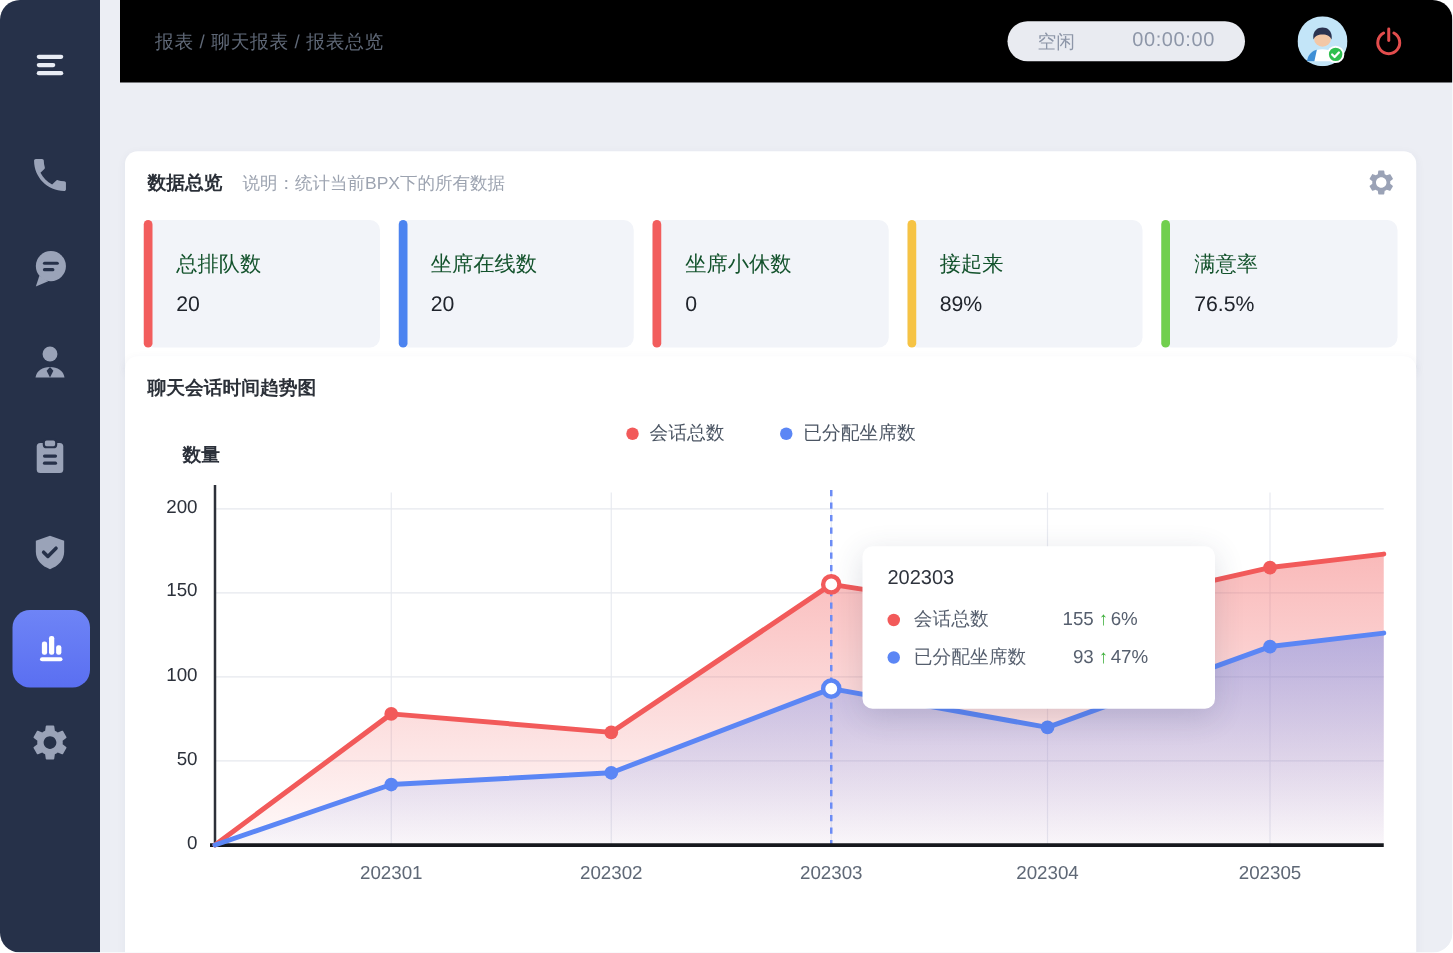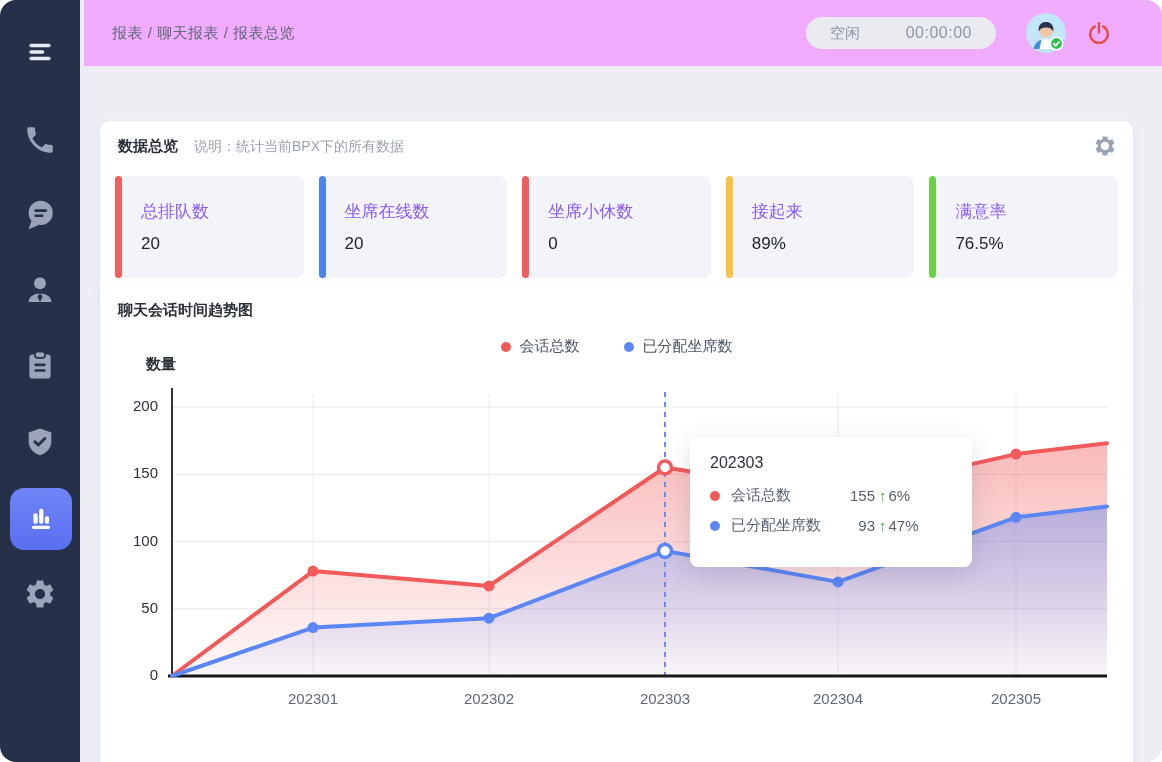--- a/index.html
+++ b/index.html
@@ -8,21 +8,21 @@
 
   
   .sidebar { position:absolute; left:0; top:0; width:80px; height:762px; background:#263149; z-index:5; }
   .side-item { position:absolute; left:0; width:80px; height:44px; display:flex; align-items:center; justify-content:center; color:#9aa3b8; cursor:pointer; }
   .side-item svg { display:block; }
   .side-active { position:absolute; left:10px; top:488px; width:62px; height:62px; border-radius:14px;
                  background:linear-gradient(180deg,#6e84f6,#5a6ff1); display:flex; align-items:center; justify-content:center; }
 
   
   .main { position:absolute; left:80px; top:0; right:0; bottom:0; background:#eceef4; }
-  .header { position:absolute; left:4px; top:0; right:0; height:66px; background:#f0abfc; }
+  .header { position:absolute; left:16px; top:0; right:0; height:66px; background:#000000; }
   .breadcrumb { position:absolute; left:28px; top:0; height:66px; display:flex; align-items:center; font-size:15px; color:#5f6877; letter-spacing:.5px; }
   .status-pill { position:absolute; right:166px; top:17px; width:190px; height:32px; background:#e9ebf1; border-radius:16px;
                  display:flex; align-items:center; justify-content:space-between; padding:16px 24px; }
   .status-label { font-size:15px; color:#8d96a8; }
   .status-timer { font-size:16px; color:#8d96a8; letter-spacing:.5px; }
   .avatar { position:absolute; left:942px; top:13px; width:40px; height:40px; }
   .power-btn { position:absolute; left:1002px; top:20px; width:26px; height:26px; cursor:pointer; }
 
   
   .card { position:absolute; left:20px; width:1033px; background:#fff; border-radius:10px; box-shadow:0 2px 8px rgba(40,55,100,.05); }
@@ -30,21 +30,21 @@
   .card-chart { top:285px; height:549px; }
   .card-head { position:absolute; left:18px; top:16px; display:flex; align-items:baseline; gap:16px; }
   .card-title { font-size:15px; font-weight:bold; color:#2b3038; }
   .card-sub { font-size:14px; color:#9ca3b0; }
   .gear-btn { position:absolute; right:16px; top:13px; width:24px; height:24px; cursor:pointer; color:#9aa2b6; }
 
   
   .stats-row { position:absolute; left:15px; right:15px; top:55px; height:102px; display:flex; gap:15px; }
   .stat-card { position:relative; flex:1; background:#f2f4f9; border-radius:8px; padding:24px 0 0 26px; }
   .stat-accent { position:absolute; left:0; top:0; bottom:0; width:7px; border-radius:7px; }
-  .stat-label { font-size:17px; color:#8b5cf6; }
+  .stat-label { font-size:17px; color:#14532d; }
   .stat-value { font-size:17px; color:#20242c; margin-top:11px; }
 
   
   .legend { position:absolute; left:0; right:0; top:52px; display:flex; justify-content:center; gap:44px; }
   .legend-item { display:flex; align-items:center; gap:9px; font-size:15px; color:#4b5563; cursor:pointer; }
   .legend-dot { width:10px; height:10px; border-radius:50%; }
   .y-axis-name { position:absolute; left:46px; top:70px; font-size:15px; color:#2b303a; font-weight:bold; }
   #chart-svg { position:absolute; left:0; top:95px; width:1033px; height:310px; }
   .ytick { position:absolute; left:0; width:58px; text-align:right; font-size:15px; color:#2c313b; }
   .xtick { position:absolute; top:405px; width:100px; text-align:center; font-size:15px; color:#5f6876; }

